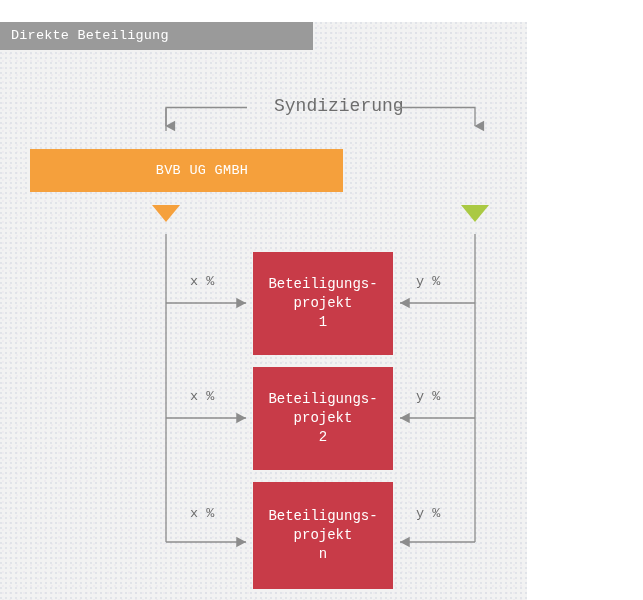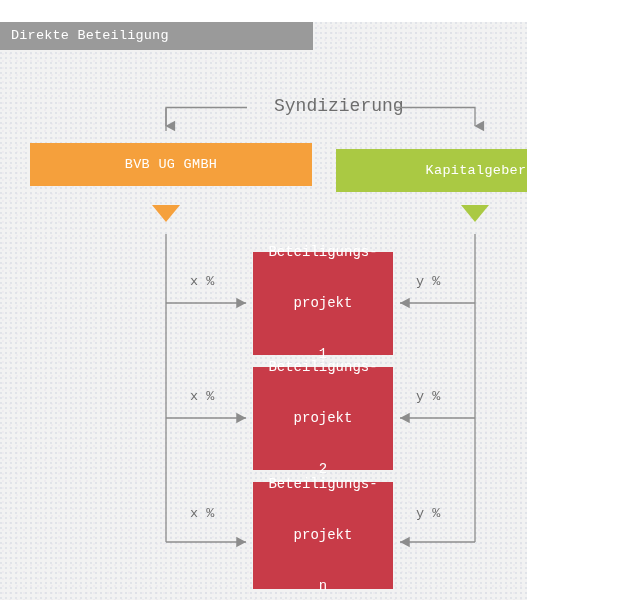--- a/index.html
+++ b/index.html
@@ -60,23 +60,24 @@
     justify-content: center;
   }
   .party-bar .party-label {
     font-size: 13.5px;
     color: #ffffff;
     letter-spacing: 0.3px;
     white-space: nowrap;
   }
   .bar-left {
     left: 30px;
-    top: 121px;
+    top: 127px;
     width: 282px;
     background: #f5a03c;
+    padding-left: 31px;
   }
   .bar-right {
     left: 336px;
     top: 127px;
     width: 280px;
     background: #aac943;
   }
 
   
   .tri {
@@ -101,21 +102,20 @@
   .project-box {
     position: absolute;
     left: 253px;
     width: 140px;
     background: #c83b48;
     display: flex;
     flex-direction: column;
     align-items: center;
     justify-content: center;
     text-align: center;
-    gap: 32px;
   }
   .project-box .pb-line {
     font-size: 14px;
     color: #ffffff;
     line-height: 19px;
     white-space: nowrap;
   }
   .box-1 { top: 230px; height: 103px; }
   .box-2 { top: 345px; height: 103px; }
   .box-3 { top: 460px; height: 107px; }
@@ -185,23 +185,20 @@
 
       <path d="M475,281 L400,281" marker-end="url(#arrow-left)"></path>
       <path d="M475,396 L400,396" marker-end="url(#arrow-left)"></path>
       <path d="M475,520 L400,520" marker-end="url(#arrow-left)"></path>
     </g>
   </svg>
 
   <div class="party-bar bar-left">
     <span class="party-label">BVB UG GMBH</span>
   </div>
-  <div class="party-bar bar-right">
-    <span class="party-label">Kapitalgeber</span>
-  </div>
 
   <div class="tri tri-orange"></div>
   <div class="tri tri-green"></div>
 
   <div class="project-box box-1">
     <span class="pb-line">Beteiligungs-</span>
     <span class="pb-line">projekt</span>
     <span class="pb-line">1</span>
   </div>
   <div class="project-box box-2">

